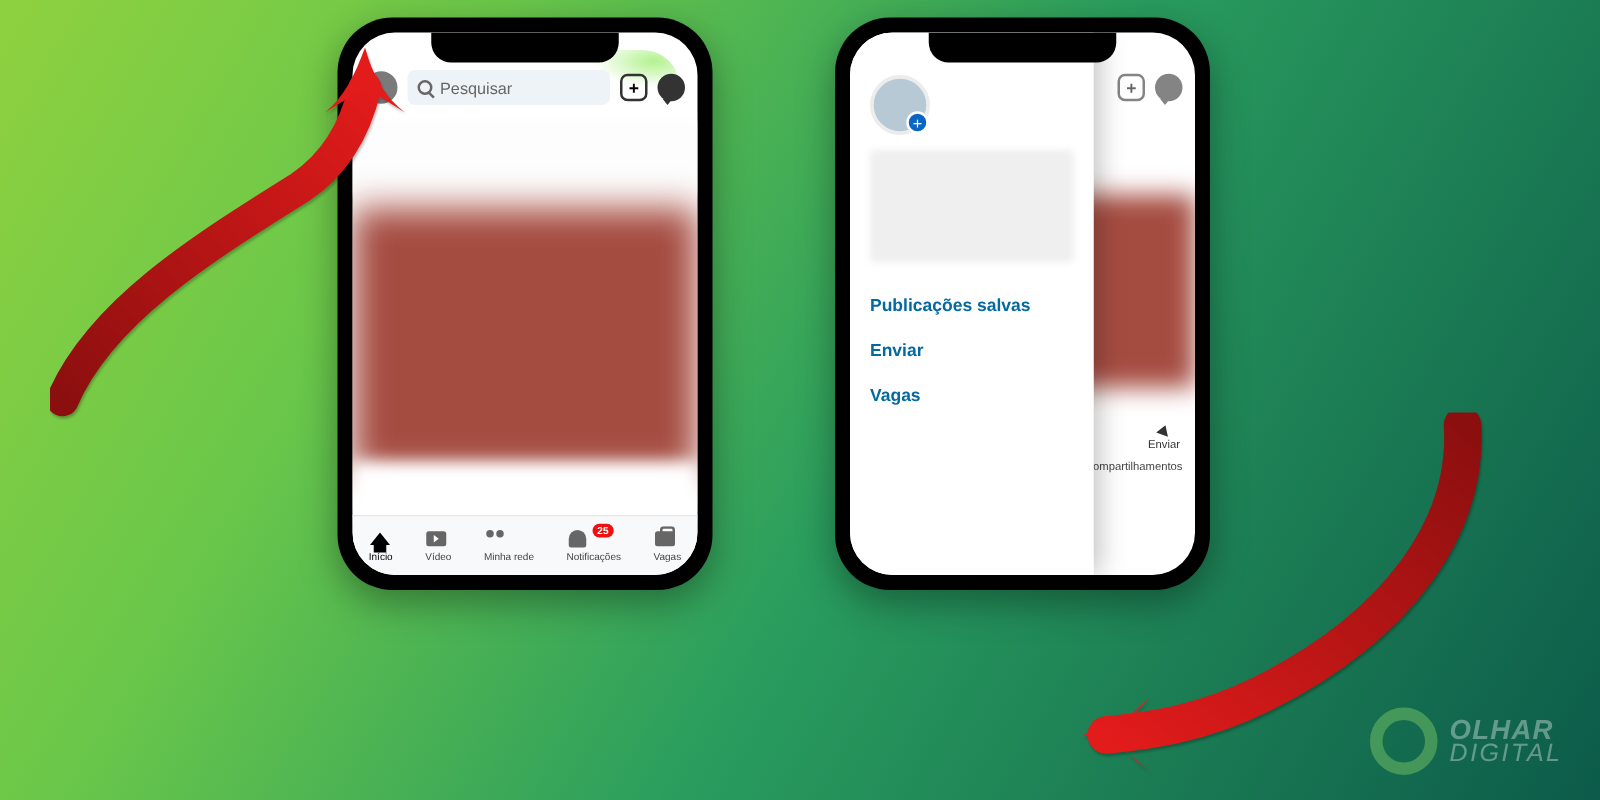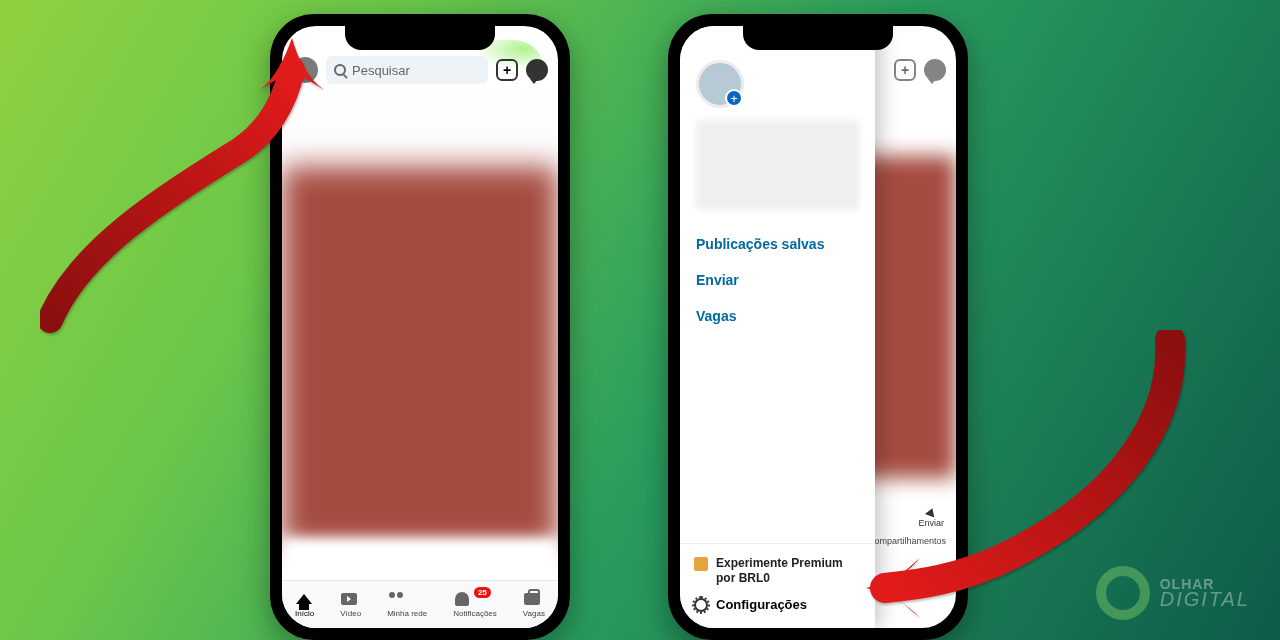--- a/index.html
+++ b/index.html
@@ -2,21 +2,21 @@
 <html><head>
 <meta charset="utf-8">
 <style>
   * { box-sizing: border-box; margin: 0; padding: 0; }
   html, body { width: 1280px; height: 640px; overflow: hidden; font-family: -apple-system, Helvetica, Arial, sans-serif; }
   .stage {
     width: 1280px; height: 640px; position: relative;
     background: linear-gradient(120deg, #8fd13f 0%, #6ac74a 25%, #2a9d5e 55%, #0c5b4a 100%);
   }
   .phone {
-    position: absolute; width: 300px; height: 626px; border-radius: 44px;
+    position: absolute; width: 300px; height: 458px; border-radius: 44px;
     background: #000; padding: 12px; box-shadow: 0 10px 30px rgba(0,0,0,.35);
   }
   .phone .screen {
     width: 100%; height: 100%; background: #fff; border-radius: 34px; overflow: hidden; position: relative;
   }
   .notch {
     position: absolute; top: 0; left: 50%; transform: translateX(-50%);
     width: 150px; height: 24px; background: #000; border-bottom-left-radius: 16px; border-bottom-right-radius: 16px; z-index: 50;
   }
   
@@ -66,21 +66,21 @@
   .settings { display:flex; gap:8px; font-size:13px; font-weight:700; align-items:center; }
   .gear { width:14px;height:14px;border:2px solid #333;border-radius:50%;position:relative; }
   .gear::before{content:"";position:absolute;inset:-4px;border:2px dotted #333;border-radius:50%;}
 
   
   .arrow { position:absolute; z-index:60; filter: drop-shadow(1px 2px 1px rgba(0,0,0,.25)); }
   
   .wm { position:absolute; bottom:20px; right:30px; display:flex; align-items:center; gap:10px; opacity:.35; }
   .wm-circ { width:54px;height:54px;border:10px solid #9fe870;border-radius:50%; }
   .wm-txt { color:#fff; font-family: Arial, sans-serif; line-height:.9; }
-  .wm-txt .l1 { font-size:14px; font-weight:800; letter-spacing:1px; }
+  .wm-txt .l1 { font-size:22px; font-weight:800; letter-spacing:1px;font-style:italic; }
   .wm-txt .l2 { font-size:20px; font-weight:300; font-style:italic; letter-spacing:2px;text-align:center; }
   
   .glint { position:absolute; top:14px; right:14px; width:70px; height:30px; background: radial-gradient(ellipse at 70% 30%, rgba(170,240,130,.9), rgba(170,240,130,0) 70%); border-top-right-radius:34px; }
 </style>
 </head>
 <body>
 
 <div class="stage">
 
   <div class="phone" style="left:270px; top:14px;">
@@ -153,33 +153,20 @@
         <div class="drawer-head">
           <div class="avatar-big">
             <div class="plus">+</div>
           </div>
           <div class="drawer-name"></div>
         </div>
         <div class="drawer-menu">
           <div class="menu-item">Publicações salvas</div>
           <div class="menu-item">Enviar</div>
           <div class="menu-item">Vagas</div>
-        </div>
-        <div class="drawer-bottom">
-          <div class="premium">
-            <div class="gold-sq"></div>
-            <div>
-              <div>Experimente Premium</div>
-              <div>por BRL0</div>
-            </div>
-          </div>
-          <div class="settings">
-            <span class="gear"></span>
-            <span>Configurações</span>
-          </div>
         </div>
       </div>
     </div>
   </div>
 
   <svg class="arrow" style="left:40px; top:20px;" width="290" height="320" viewBox="0 0 290 320">
     <defs>
       <linearGradient id="g1" x1="0" y1="1" x2="1" y2="0">
         <stop offset="0" stop-color="#8b0f0f"></stop>
           <stop offset="1" stop-color="#e21b1b"></stop>

